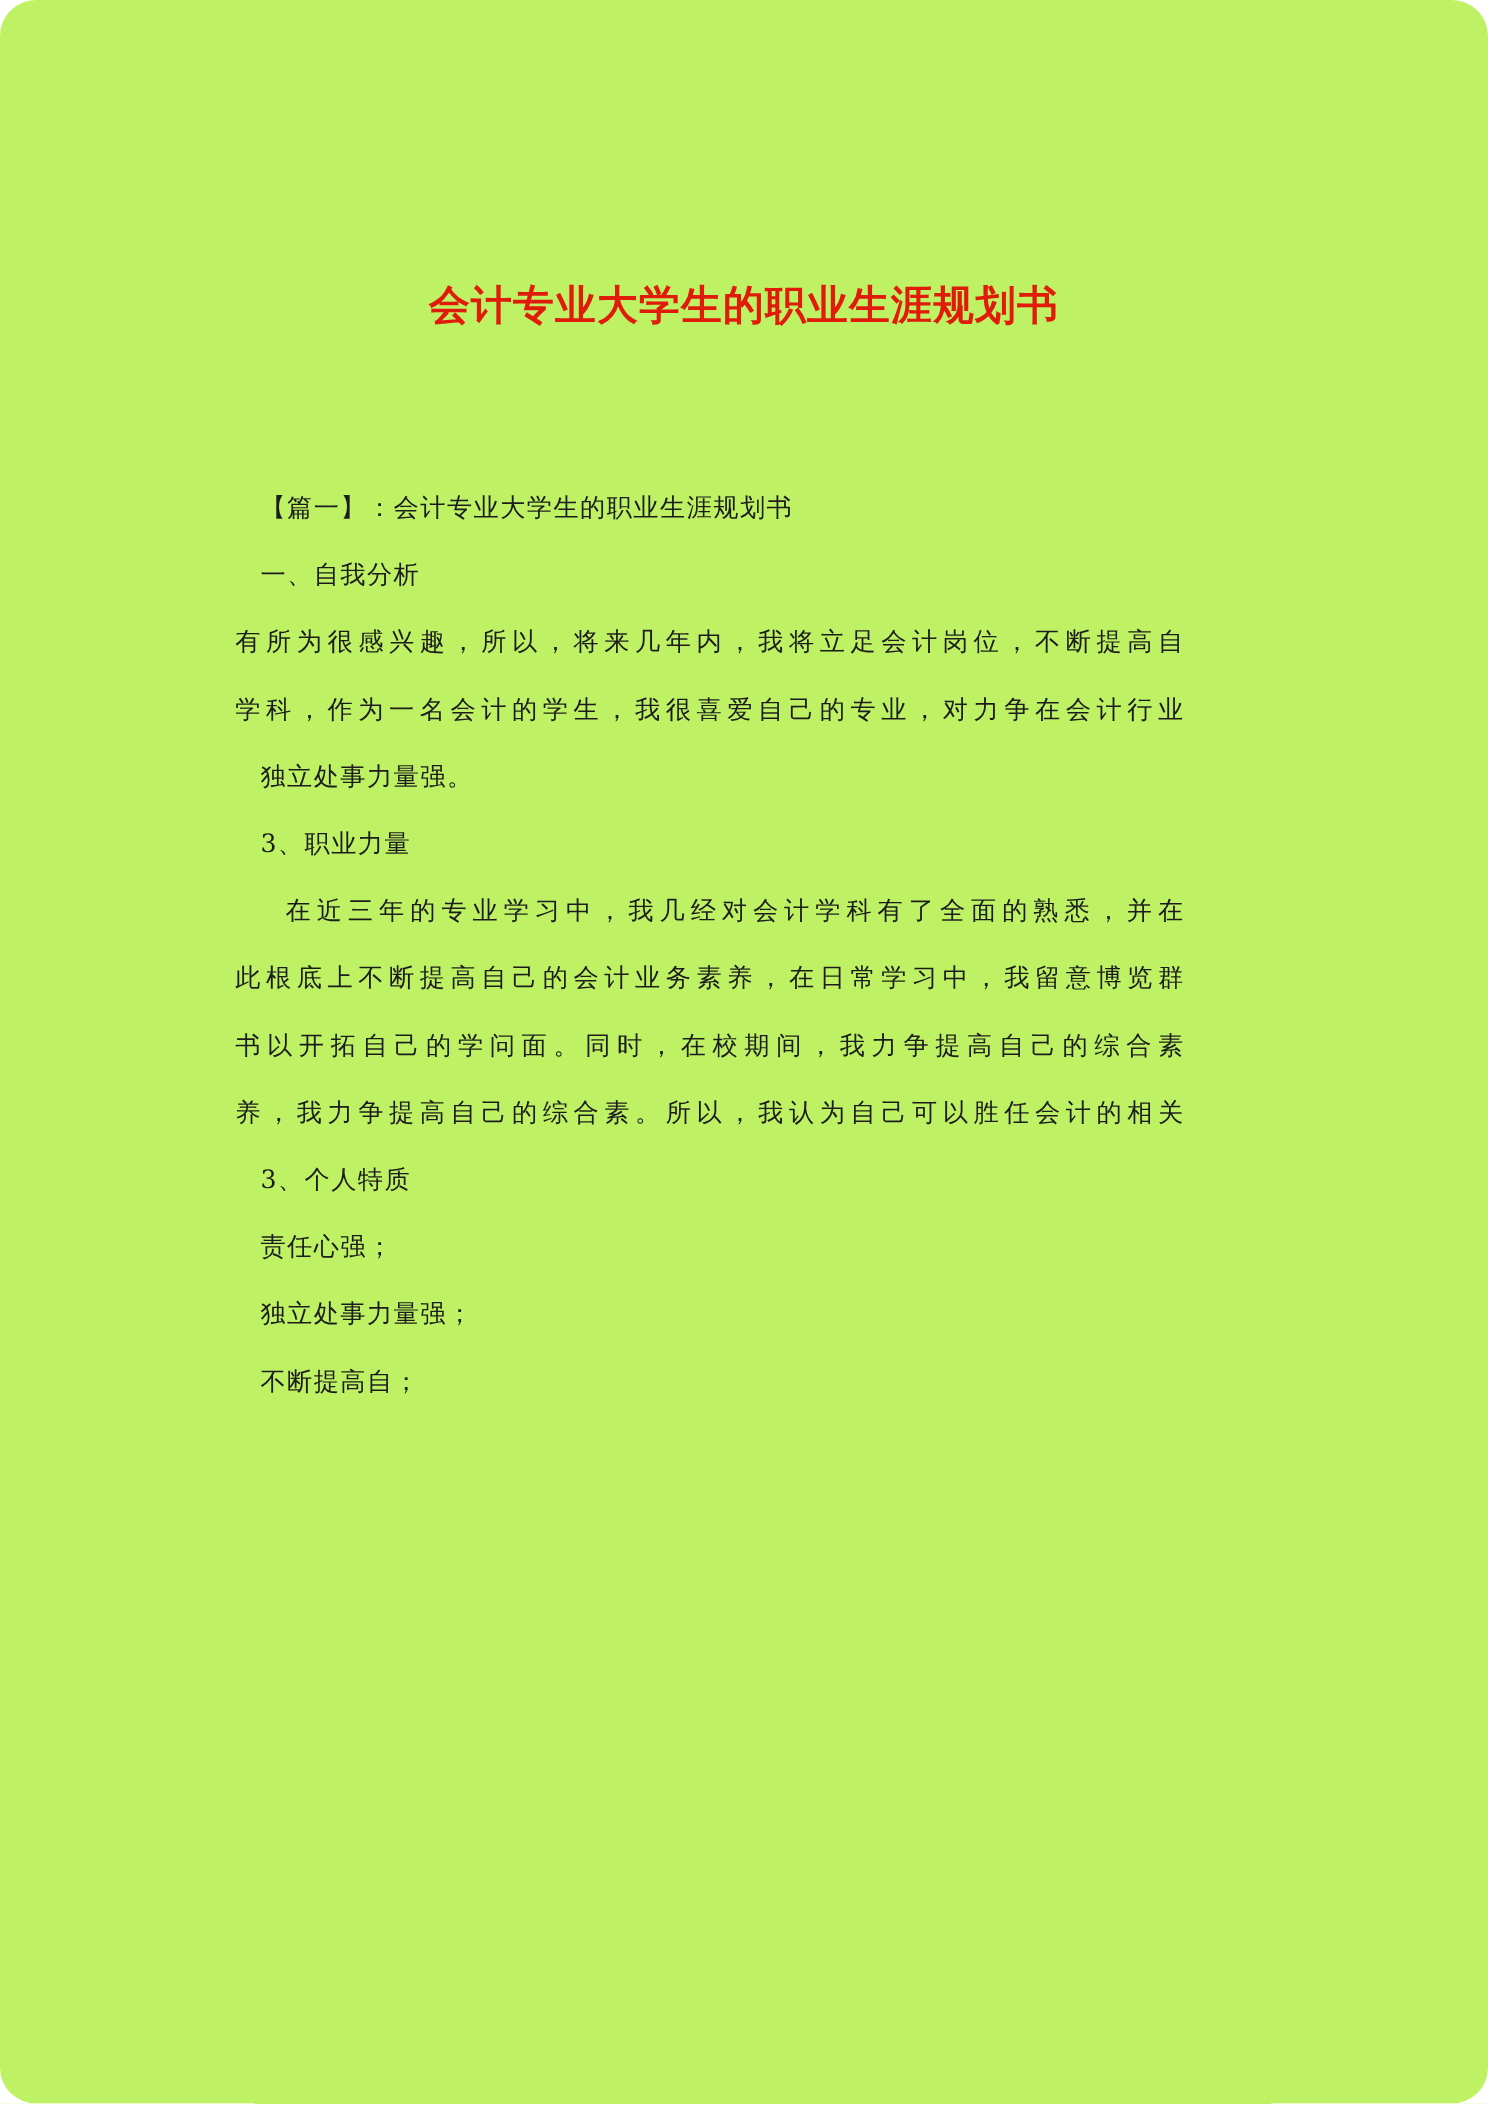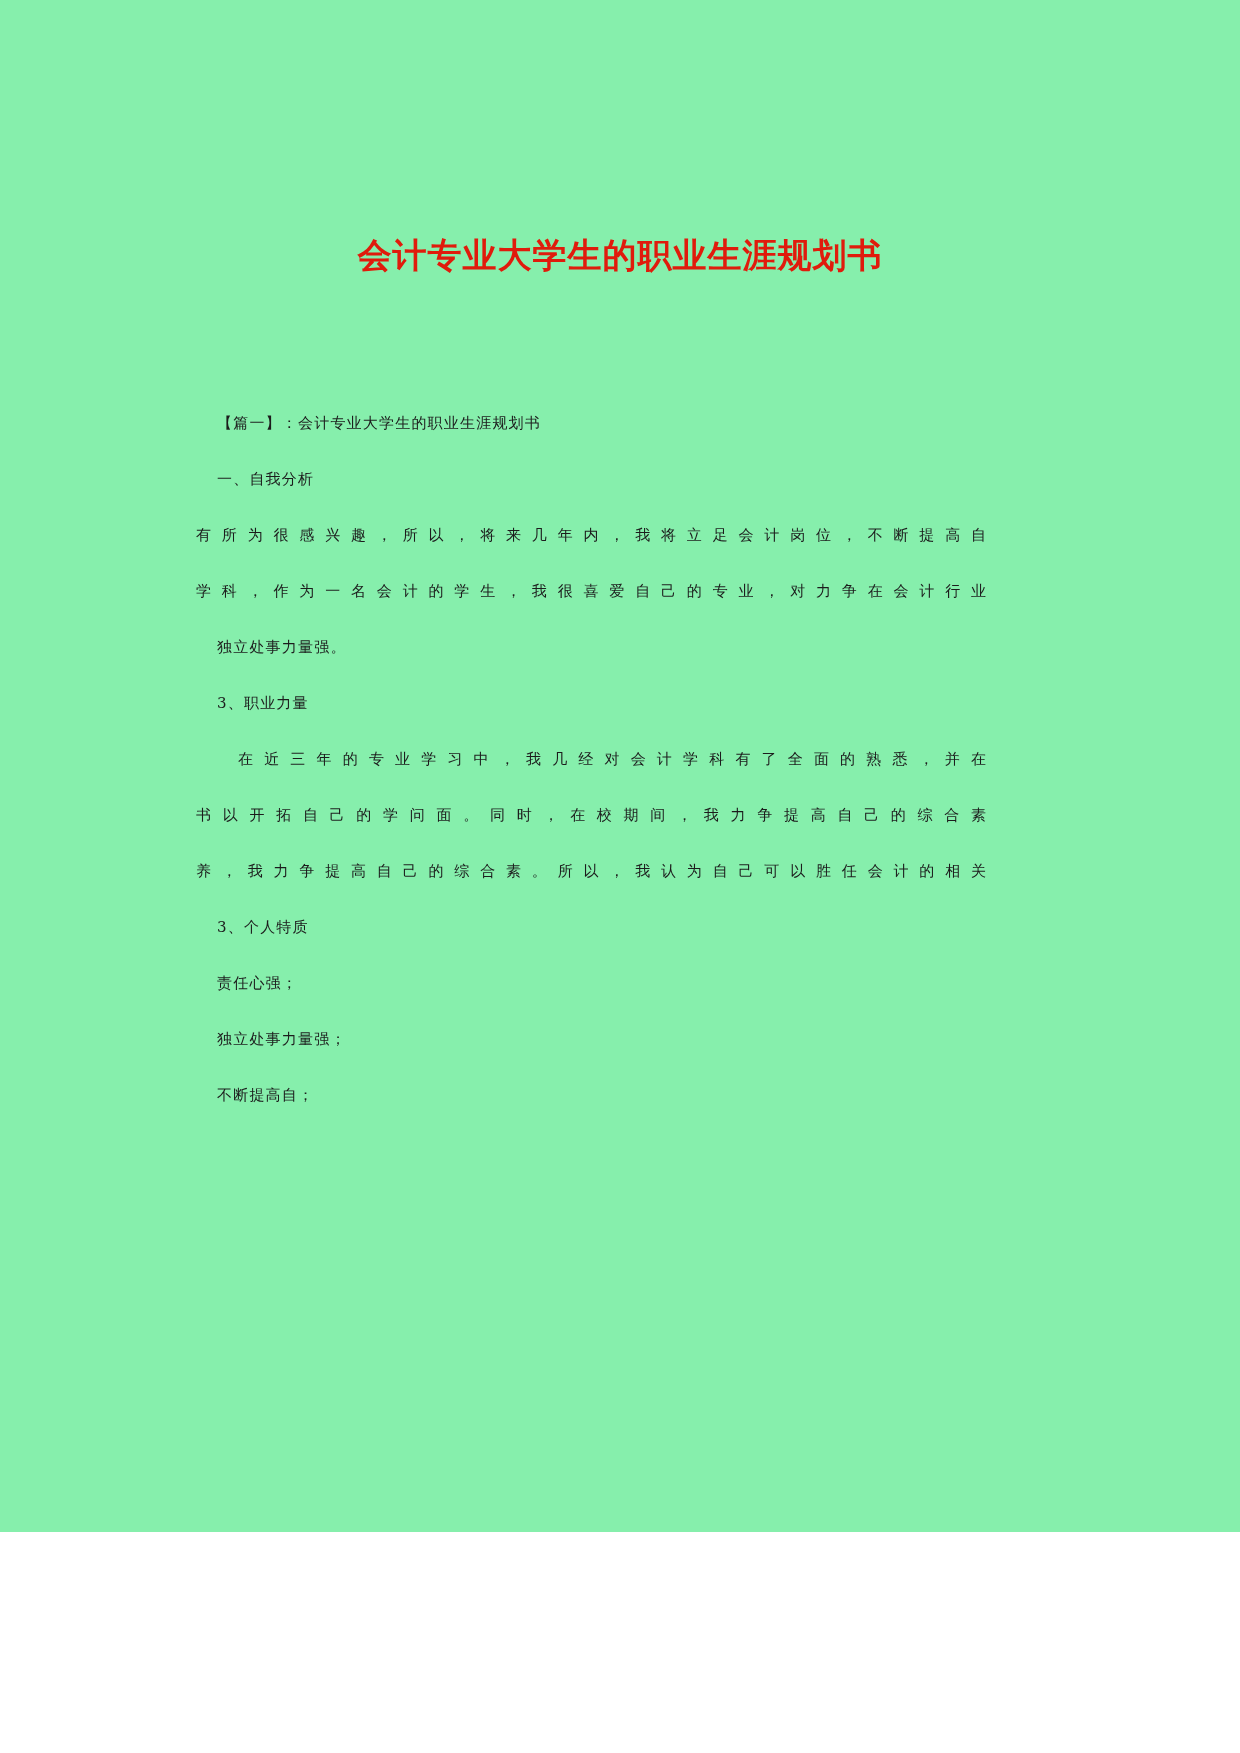--- a/index.html
+++ b/index.html
@@ -6,24 +6,25 @@
     margin: 0;
     padding: 0;
     background: #ffffff;
   }
   body {
     font-family: "Liberation Serif", "DejaVu Serif", serif;
   }
   .page {
     position: relative;
     width: 1240px;
-    height: 1532px;
-    background: #86efac;
+    height: 1753px;
+    background: #bef264;
     overflow: hidden;
     box-sizing: border-box;
+    border-radius: 30px;
   }
   .doc-title {
     position: absolute;
     left: 0;
     top: 233px;
     width: 1240px;
     text-align: center;
     color: #e01b0c;
     font-size: 34px;
     font-weight: bold;
@@ -32,21 +33,21 @@
     line-height: 44px;
     white-space: nowrap;
   }
   .body-block {
     position: absolute;
     left: 196px;
     top: 395px;
     width: 790px;
   }
   .line {
-    font-size: 15px;
+    font-size: 21px;
     line-height: 56px;
     color: #1c1c1c;
     letter-spacing: 1.2px;
     white-space: nowrap;
     font-family: "DejaVu Serif", "Liberation Serif", serif;
   }
   .line.justify {
     white-space: normal;
     text-align: justify;
     text-align-last: justify;
@@ -68,20 +69,21 @@
   <div class="doc-title">会计专业大学生的职业生涯规划书</div>
 
   <div class="body-block">
     <div class="line indent-small">【篇一】：会计专业大学生的职业生涯规划书</div>
     <div class="line indent-small">一、自我分析</div>
     <div class="line justify">有所为很感兴趣，所以，将来几年内，我将立足会计岗位，不断提高自</div>
     <div class="line justify">学科，作为一名会计的学生，我很喜爱自己的专业，对力争在会计行业</div>
     <div class="line indent-small">独立处事力量强。</div>
     <div class="line indent-small">3、职业力量</div>
     <div class="line justify indent">在近三年的专业学习中，我几经对会计学科有了全面的熟悉，并在</div>
+    <div class="line justify">此根底上不断提高自己的会计业务素养，在日常学习中，我留意博览群</div>
     <div class="line justify">书以开拓自己的学问面。同时，在校期间，我力争提高自己的综合素</div>
     <div class="line justify">养，我力争提高自己的综合素。所以，我认为自己可以胜任会计的相关</div>
     <div class="line indent-small">3、个人特质</div>
     <div class="line indent-small">责任心强；</div>
     <div class="line indent-small">独立处事力量强；</div>
     <div class="line indent-small">不断提高自；</div>
   </div>
 
 </div>
 

